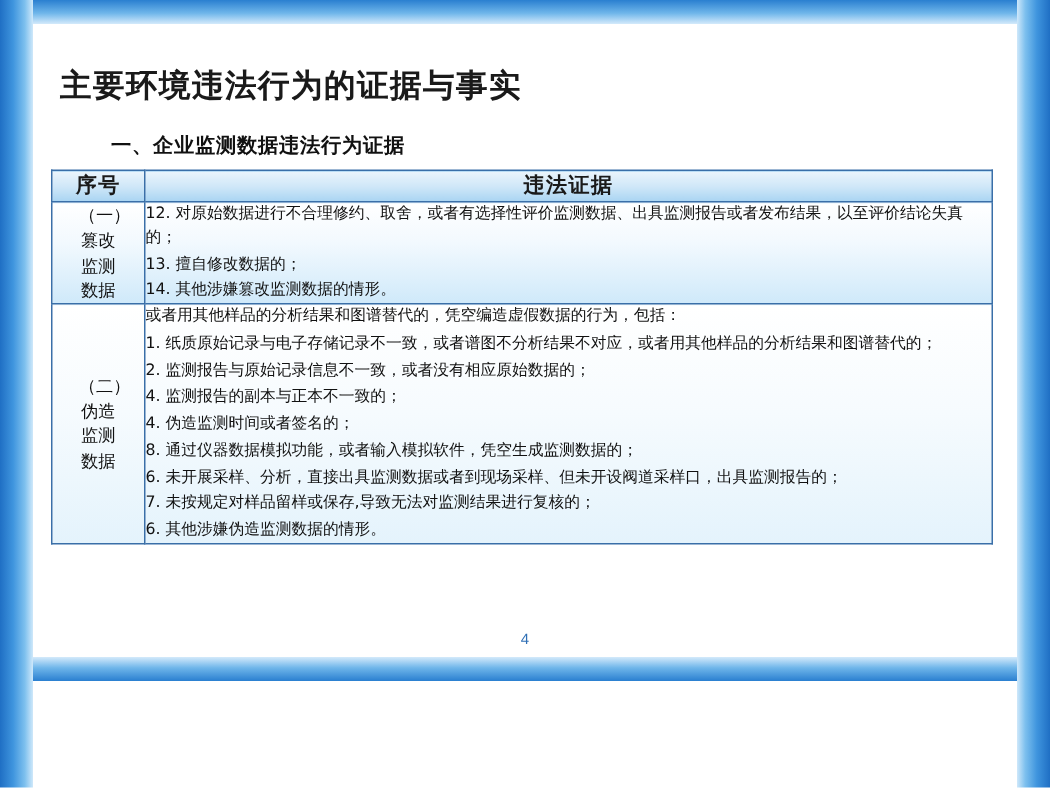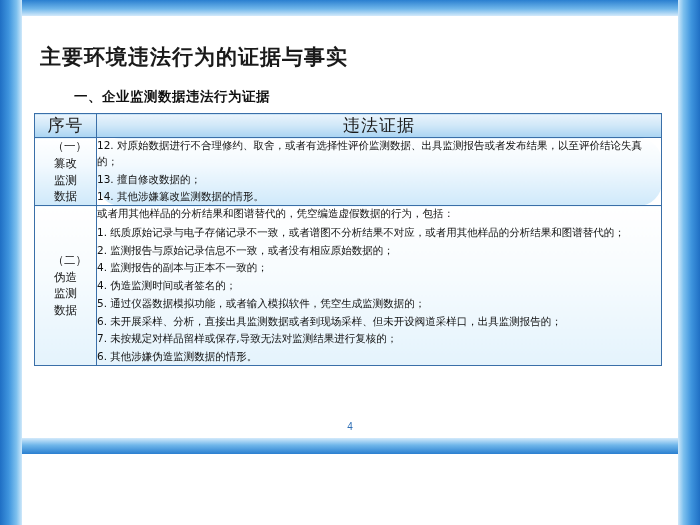--- a/index.html
+++ b/index.html
@@ -89,22 +89,22 @@
     table-layout: fixed;
   }
   table.evidence th, table.evidence td {
     border: 1px solid #3a6fa8;
     vertical-align: middle;
     padding: 0;
   }
   .th-cell {
     background: linear-gradient(to bottom, #eaf4fc 0%, #cfe7f8 50%, #a9d4f2 100%);
     text-align: center;
-    font-size: 17px;
-    font-weight: normal;
+    font-size: 14px;
+    font-weight: bold;
     color: #1a1a1a;
     height: 20px;
     letter-spacing: 1px;
     font-family: "DejaVu Sans", sans-serif;
   }
   .col-no {
     width: 62px;
   }
   .cell-no {
     text-align: center;
@@ -123,21 +123,20 @@
   .cell-body {
     padding: 5px 8px 6px 10px;
     font-size: 10.5px;
     color: #111;
     line-height: 1.5;
     font-family: "DejaVu Sans", sans-serif;
     background: linear-gradient(to bottom, #fdfeff 0%, #eef7fd 55%, #dcf0fb 100%);
   }
   .row-1 .cell-body {
     background: linear-gradient(to bottom, #ffffff 0%, #f2f9fe 40%, #cfe9fa 100%);
-    border-radius: 24px;
   }
   .row-2 .cell-body {
     background: linear-gradient(to bottom, #ffffff 0%, #f6fbfe 45%, #e4f3fc 100%);
   }
   .cell-no.gradient-1 {
     background: linear-gradient(to bottom, #ffffff 0%, #f2f9fe 40%, #cfe9fa 100%);
   }
   .cell-no.gradient-2 {
     background: linear-gradient(to bottom, #ffffff 0%, #f6fbfe 45%, #e4f3fc 100%);
   }
@@ -208,21 +207,21 @@
         <tr class="row-2">
           <td class="cell-no gradient-2">
             <span class="lbl">（二）伪造监测数据</span>
           </td>
           <td class="cell-body">
             <p class="line intro">或者用其他样品的分析结果和图谱替代的，凭空编造虚假数据的行为，包括：</p>
             <p class="line">1. 纸质原始记录与电子存储记录不一致，或者谱图不分析结果不对应，或者用其他样品的分析结果和图谱替代的；</p>
             <p class="line">2. 监测报告与原始记录信息不一致，或者没有相应原始数据的；</p>
             <p class="line">4. 监测报告的副本与正本不一致的；</p>
             <p class="line">4. 伪造监测时间或者签名的；</p>
-            <p class="line">5. 通过仪器数据模拟功能，或者输入模拟软件，凭空生成监测数据的；</p>
+            <p class="line">8. 通过仪器数据模拟功能，或者输入模拟软件，凭空生成监测数据的；</p>
             <p class="line">6. 未开展采样、分析，直接出具监测数据或者到现场采样、但未开设阀道采样口，出具监测报告的；</p>
             <p class="line">7. 未按规定对样品留样或保存,导致无法对监测结果进行复核的；</p>
             <p class="line">6. 其他涉嫌伪造监测数据的情形。</p>
           </td>
         </tr>
       </tbody>
     </table>
 
   </div>
 

